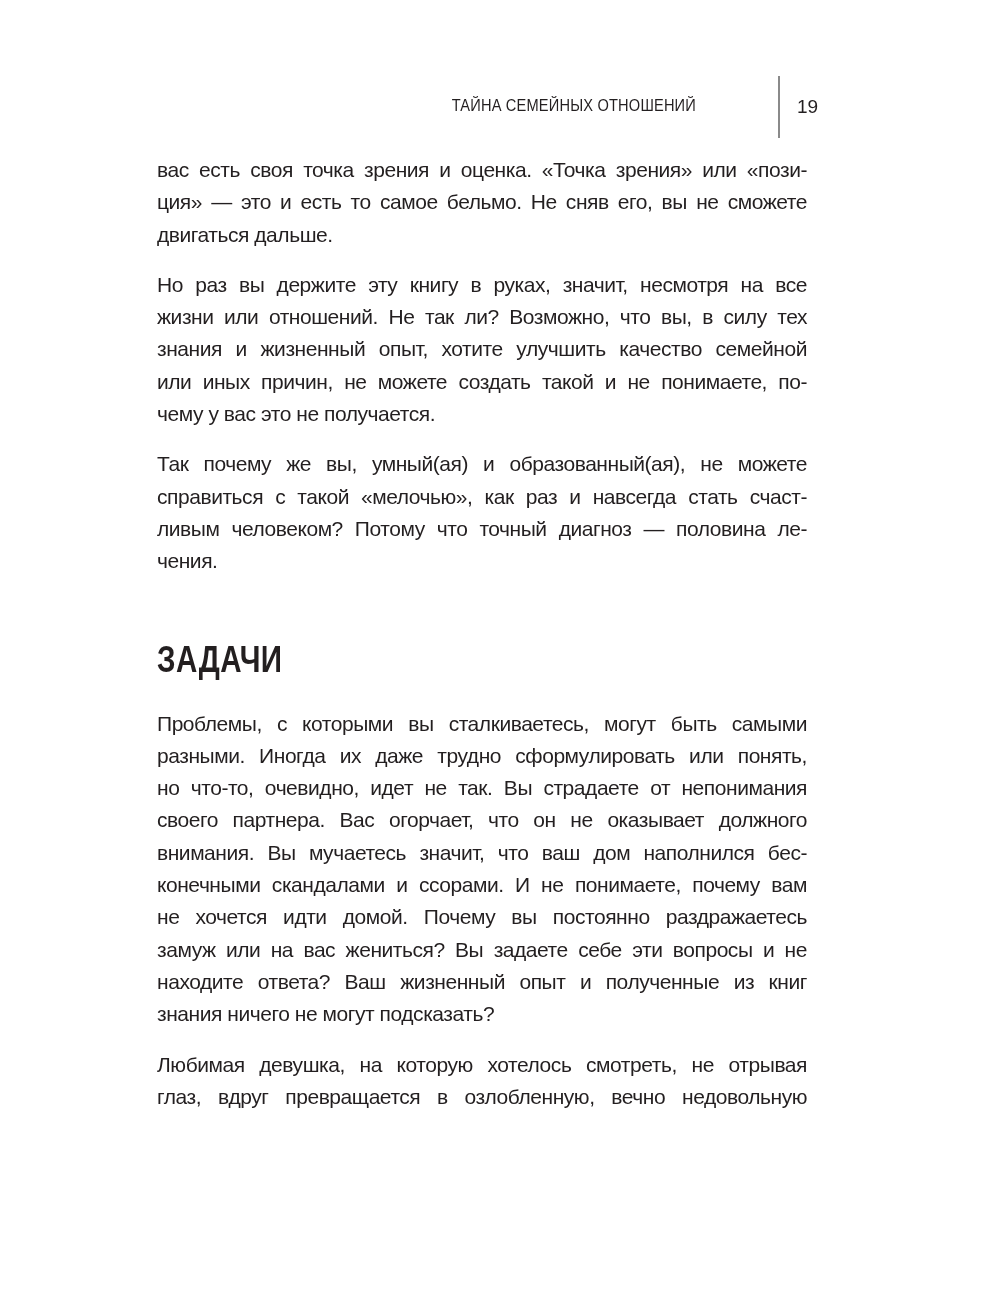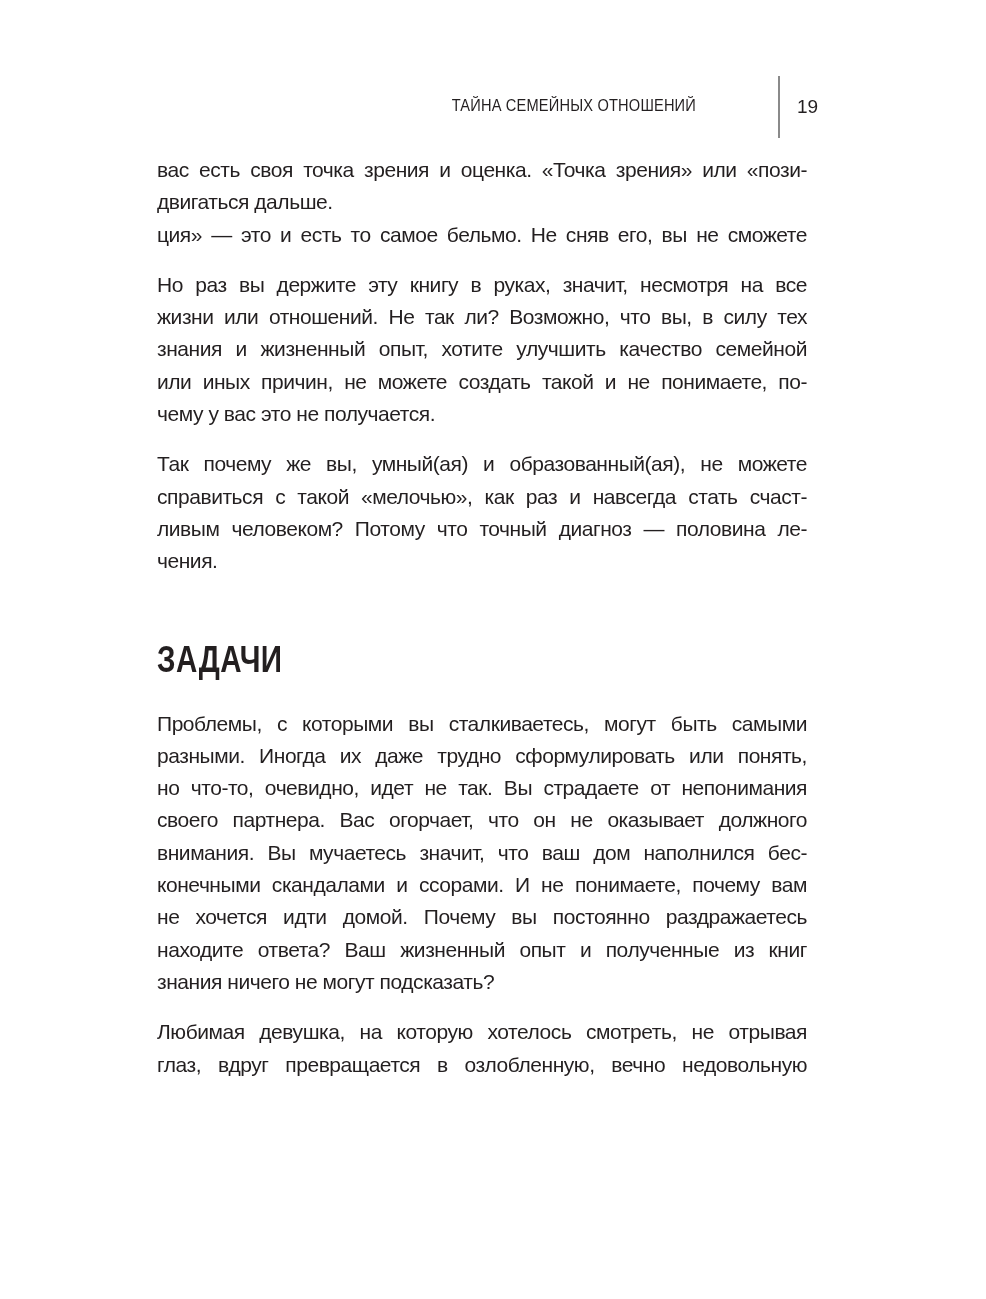--- a/index.html
+++ b/index.html
@@ -80,22 +80,22 @@
 
 <header class="running-head">
   <span class="running-title">ТАЙНА СЕМЕЙНЫХ ОТНОШЕНИЙ</span>
   <span class="head-rule"></span>
   <span class="page-number">19</span>
 </header>
 
 <main class="content">
   <p class="para">
     <span class="line full">вас есть своя точка зрения и оценка. «Точка зрения» или «пози-</span>
+    <span class="line full">ция» — это и есть то самое бельмо. Не сняв его, вы не сможете</span>
     <span class="line">двигаться дальше.</span>
-    <span class="line full">ция» — это и есть то самое бельмо. Не сняв его, вы не сможете</span>
   </p>
   <p class="para">
     <span class="line full">Но раз вы держите эту книгу в руках, значит, несмотря на все</span>
     <span class="line full">жизни или отношений. Не так ли? Возможно, что вы, в силу тех</span>
     <span class="line full">знания и жизненный опыт, хотите улучшить качество семейной</span>
     <span class="line full">или иных причин, не можете создать такой и не понимаете, по-</span>
     <span class="line">чему у вас это не получается.</span>
   </p>
   <p class="para">
     <span class="line full">Так почему же вы, умный(ая) и образованный(ая), не можете</span>
@@ -107,20 +107,21 @@
   <h2 class="section-heading">ЗАДАЧИ</h2>
 
   <p class="para">
     <span class="line full">Проблемы, с которыми вы сталкиваетесь, могут быть самыми</span>
     <span class="line full">разными. Иногда их даже трудно сформулировать или понять,</span>
     <span class="line full">но что-то, очевидно, идет не так. Вы страдаете от непонимания</span>
     <span class="line full">своего партнера. Вас огорчает, что он не оказывает должного</span>
     <span class="line full">внимания. Вы мучаетесь значит, что ваш дом наполнился бес-</span>
     <span class="line full">конечными скандалами и ссорами. И не понимаете, почему вам</span>
     <span class="line full">не хочется идти домой. Почему вы постоянно раздражаетесь</span>
+    <span class="line full">замуж или на вас жениться? Вы задаете себе эти вопросы и не</span>
     <span class="line full">находите ответа? Ваш жизненный опыт и полученные из книг</span>
     <span class="line">знания ничего не могут подсказать?</span>
   </p>
   <p class="para">
     <span class="line full">Любимая девушка, на которую хотелось смотреть, не отрывая</span>
     <span class="line full">глаз, вдруг превращается в озлобленную, вечно недовольную</span>
   </p>
 </main>
 
 </body></html>

